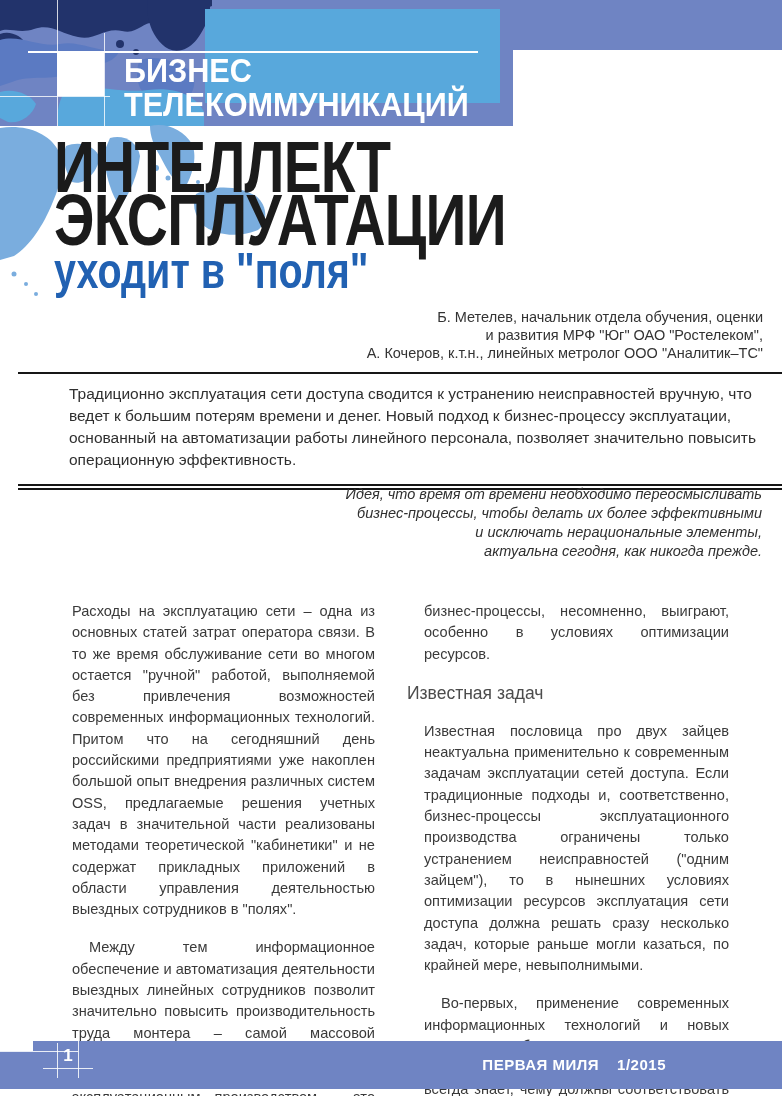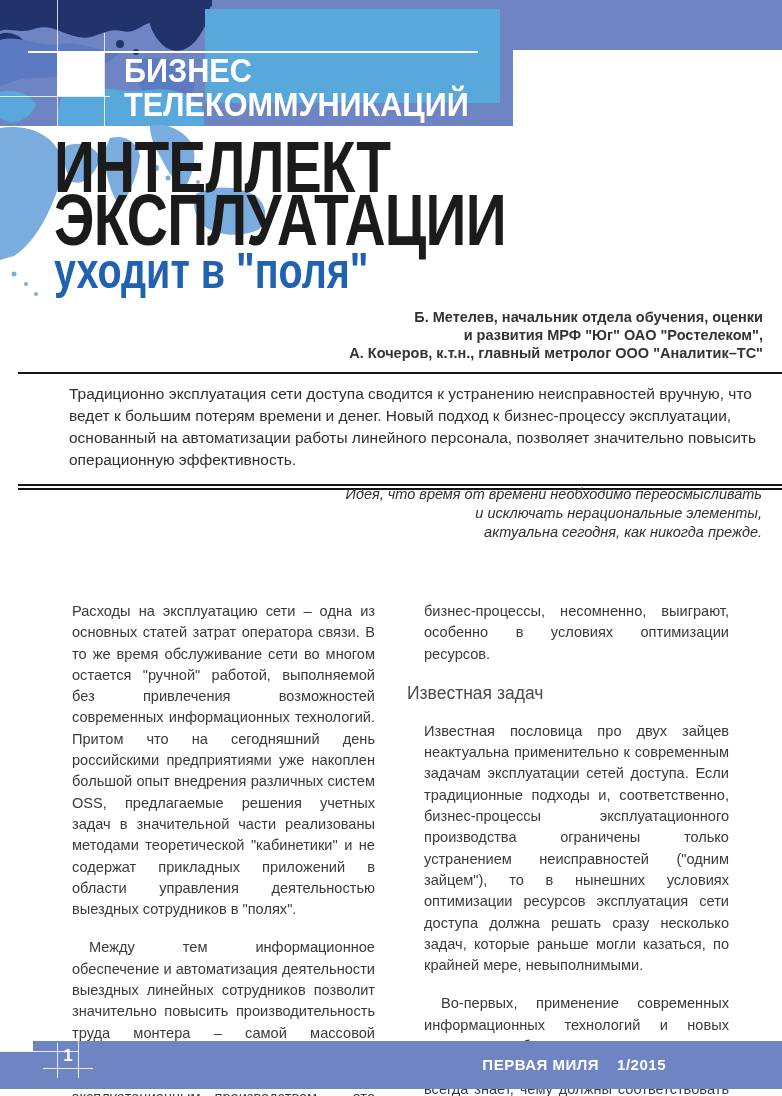--- a/index.html
+++ b/index.html
@@ -23,21 +23,21 @@
   
   .main-title{position:absolute;left:54px;top:141px;color:#1b1b1b;font-weight:bold;
               font-size:72px;line-height:53px;letter-spacing:-1px;white-space:nowrap;
               transform:scaleX(.79);transform-origin:left top;}
   .sub-title{position:absolute;left:54px;top:246px;color:#2161b2;font-weight:bold;
              font-size:50px;line-height:50px;white-space:nowrap;
              transform:scaleX(.79);transform-origin:left top;}
 
   
   .authors{position:absolute;right:19px;top:308px;text-align:right;color:#333333;
-           font-size:14.5px;line-height:18px;font-weight:bold;}
+           font-size:14.5px;line-height:18px;}
 
   
   .abstract{position:absolute;left:18px;top:372px;width:770px;box-sizing:border-box;
             border-top:2px solid #161616;border-bottom:6px double #161616;
             padding:9px 12px 13px 51px;color:#2f2f2f;font-size:15.5px;line-height:22px;}
 
   
   .quote{position:absolute;right:20px;top:485px;text-align:right;color:#2f2f2f;
          font-size:14.5px;line-height:19px;font-style:italic;margin-left:8px;}
   .quote .attribution{font-style:normal;padding-right:45px;padding-top:1px;}
@@ -125,27 +125,28 @@
 
   <div class="main-title">
     <div>ИНТЕЛЛЕКТ</div>
     <div>ЭКСПЛУАТАЦИИ</div>
   </div>
   <div class="sub-title">уходит в "поля"</div>
 
   <div class="authors">
     <div>Б. Метелев, начальник отдела обучения, оценки</div>
     <div>и развития МРФ "Юг" ОАО "Ростелеком",</div>
-    <div>А. Кочеров, к.т.н., главный метролог ООО "Аналитик–ТС"</div>
+    <div>А. Кочеров, к.т.н., линейных метролог ООО "Аналитик–ТС"</div>
   </div>
 
   <div class="abstract">Традиционно эксплуатация сети доступа сводится к устранению неисправностей вручную, что ведет к большим потерям времени и денег. Новый подход к бизнес-процессу эксплуатации, основанный на автоматизации работы линейного персонала, позволяет значительно повысить операционную эффективность.</div>
 
   <div class="quote">
     <div>Идея, что время от времени необходимо переосмысливать</div>
+    <div>бизнес-процессы, чтобы делать их более эффективными</div>
     <div>и исключать нерациональные элементы,</div>
     <div>актуальна сегодня, как никогда прежде.</div>
   </div>
 
   <div class="col col-left">
     <p>Расходы на эксплуатацию сети – одна из основных статей затрат оператора связи. В то же время обслуживание сети во многом остается "ручной" работой, выполняемой без привлечения возможностей современных информационных технологий. Притом что на сегодняшний день российскими предприятиями уже накоплен большой опыт внедрения различных систем OSS, предлагаемые решения учетных задач в значительной части реализованы методами теоретической "кабинетики" и не содержат прикладных приложений в области управления деятельностью выездных сотрудников в "полях".</p>
     <p class="indent">Между тем информационное обеспечение и автоматизация деятельности выездных линейных сотрудников позволит значительно повысить производительность труда монтера – самой массовой профессии в отрасли связи. По нашему мнению, эффективное управление эксплуатационным производством – это прежде всего автоматизация деятельности выездных работников, и она должна выходить за рамки кабинетной работы, в "поля". А операторы, которые максимально автоматизируют линейные</p>
   </div>
 
   <div class="col col-right">

